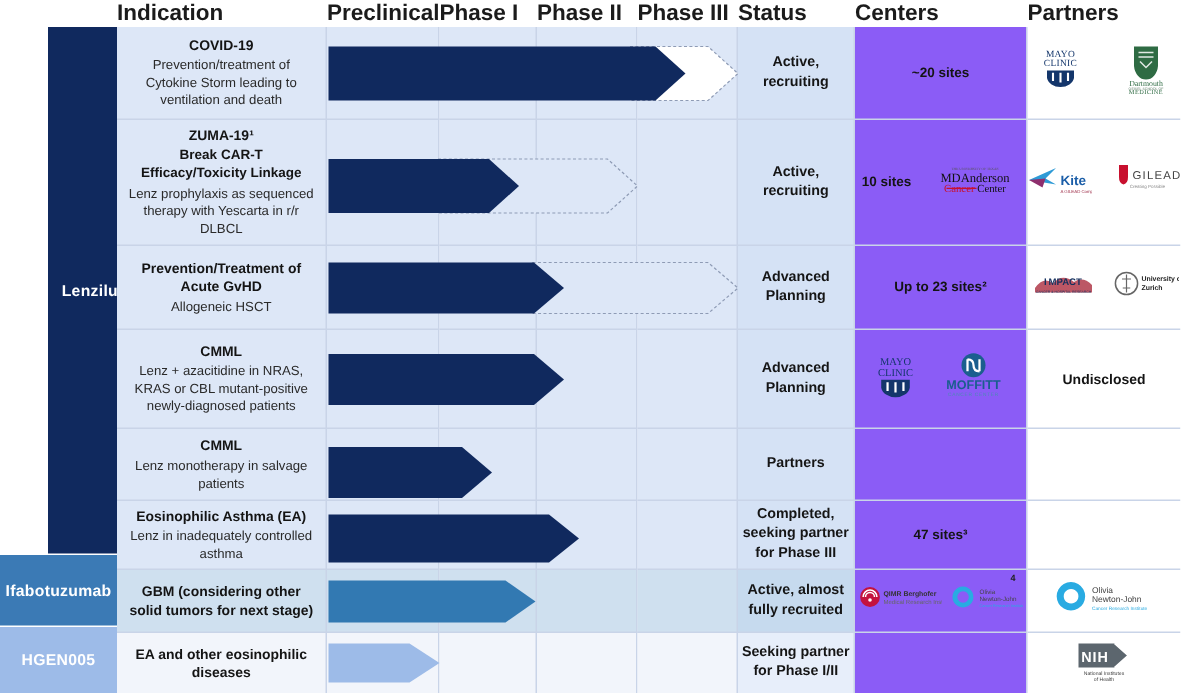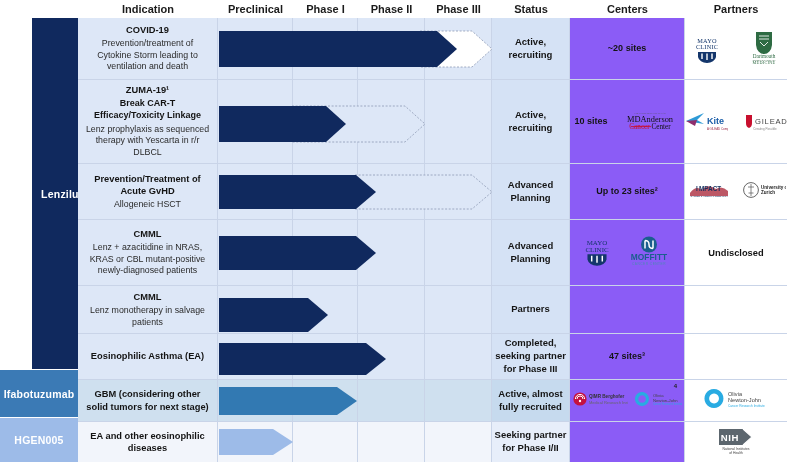--- a/index.html
+++ b/index.html
@@ -11,21 +11,21 @@
   #pipeline{
     position:relative;width:787px;height:465px;box-sizing:border-box;
   }
 
   
   .hdr-row{
     position:absolute;left:0;top:0;width:787px;height:18px;
   }
   .hdr-cell{
     position:absolute;top:0;height:18px;line-height:18px;
-    font-size:11px;font-weight:bold;color:#1b1b1b;text-align:center;
+    font-size:15px;font-weight:bold;color:#1b1b1b;text-align:left;
   }
 
   
   .grid{
     position:absolute;left:0;top:18px;width:787px;height:444px;
   }
 
   .cell{
     position:absolute;box-sizing:border-box;
     border-right:1px solid #c9d4e8;
@@ -63,21 +63,21 @@
   .ind-desc{font-size:8.8px;color:#2a2a2a;line-height:1.32;margin-top:2px;font-weight:normal;}
 
   
   .ctr-txt{font-size:9px;font-weight:bold;color:#141414;line-height:1.4;}
   .ctr-note{font-size:8.6px;font-weight:bold;color:#141414;line-height:1.35;margin-top:5px;}
   .ctr-row{display:flex;align-items:center;justify-content:center;gap:12px;}
   .sup{font-size:6.5px;vertical-align:super;}
 
   
   .prt-txt{font-size:9.3px;font-weight:bold;color:#141414;}
-  .logo-row{display:flex;align-items:flex-end;justify-content:center;gap:22px;width:100%;}
+  .logo-row{display:flex;align-items:flex-start;justify-content:center;gap:22px;width:100%;}
 
   
   .arrow-layer{position:absolute;left:0;top:0;width:787px;height:444px;pointer-events:none;}
   .arrow-layer svg{position:absolute;left:0;top:0;}
 
   
   .logo{display:inline-block;vertical-align:middle;}
 </style>
 </head>
 <body>
@@ -259,20 +259,21 @@
     <div class="cell phase" style="left:218px;top:268px;width:75px;height:48px;"></div>
     <div class="cell phase" style="left:293px;top:268px;width:65px;height:48px;"></div>
     <div class="cell phase" style="left:358px;top:268px;width:67px;height:48px;"></div>
     <div class="cell phase" style="left:425px;top:268px;width:67px;height:48px;"></div>
     <div class="cell status" style="left:492px;top:268px;width:78px;height:48px;">Partners</div>
     <div class="cell centers" style="left:570px;top:268px;width:115px;height:48px;"></div>
     <div class="cell partners" style="left:685px;top:268px;width:102px;height:48px;border-right:none;"></div>
 
     <div class="cell indication" style="left:78px;top:316px;width:140px;height:46px;">
       <div class="ind-title">Eosinophilic Asthma (EA)</div>
+      <div class="ind-desc">Lenz in inadequately controlled asthma</div>
     </div>
     <div class="cell phase" style="left:218px;top:316px;width:75px;height:46px;"></div>
     <div class="cell phase" style="left:293px;top:316px;width:65px;height:46px;"></div>
     <div class="cell phase" style="left:358px;top:316px;width:67px;height:46px;"></div>
     <div class="cell phase" style="left:425px;top:316px;width:67px;height:46px;"></div>
     <div class="cell status" style="left:492px;top:316px;width:78px;height:46px;">Completed, seeking partner for Phase III</div>
     <div class="cell centers" style="left:570px;top:316px;width:115px;height:46px;">
       <div class="ctr-txt">47 sites³</div>
     </div>
     <div class="cell partners" style="left:685px;top:316px;width:102px;height:46px;border-right:none;"></div>

